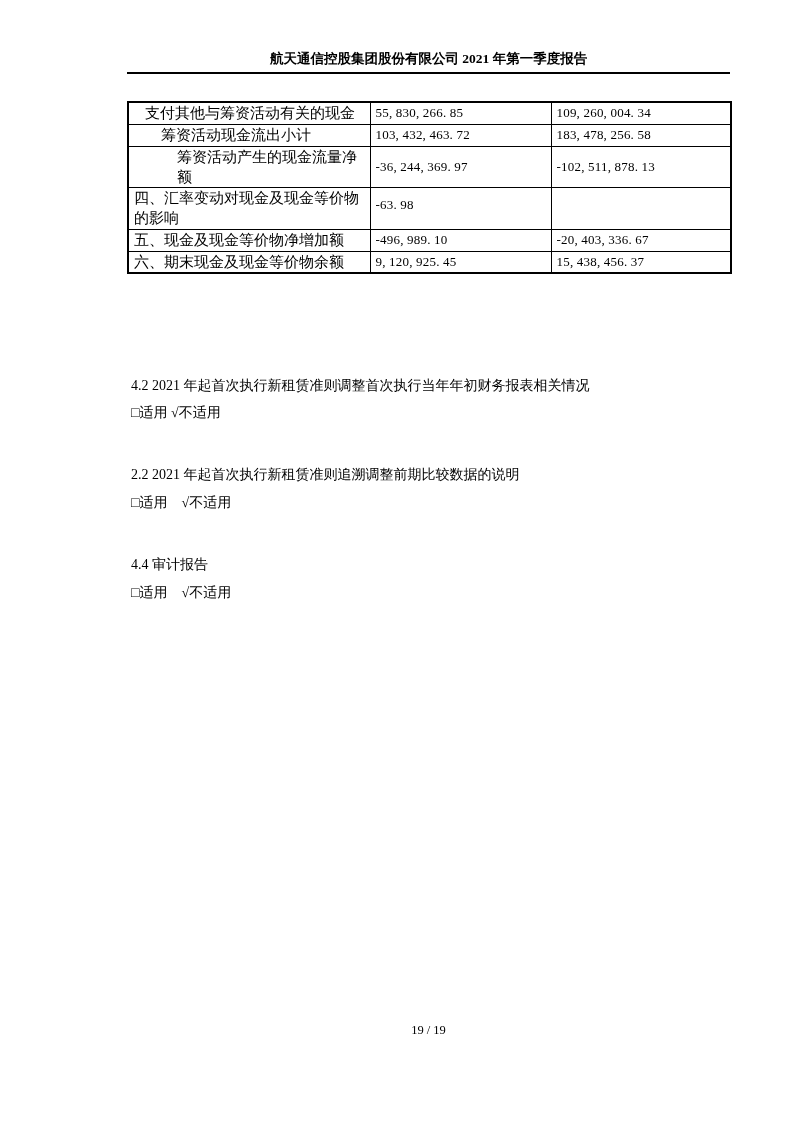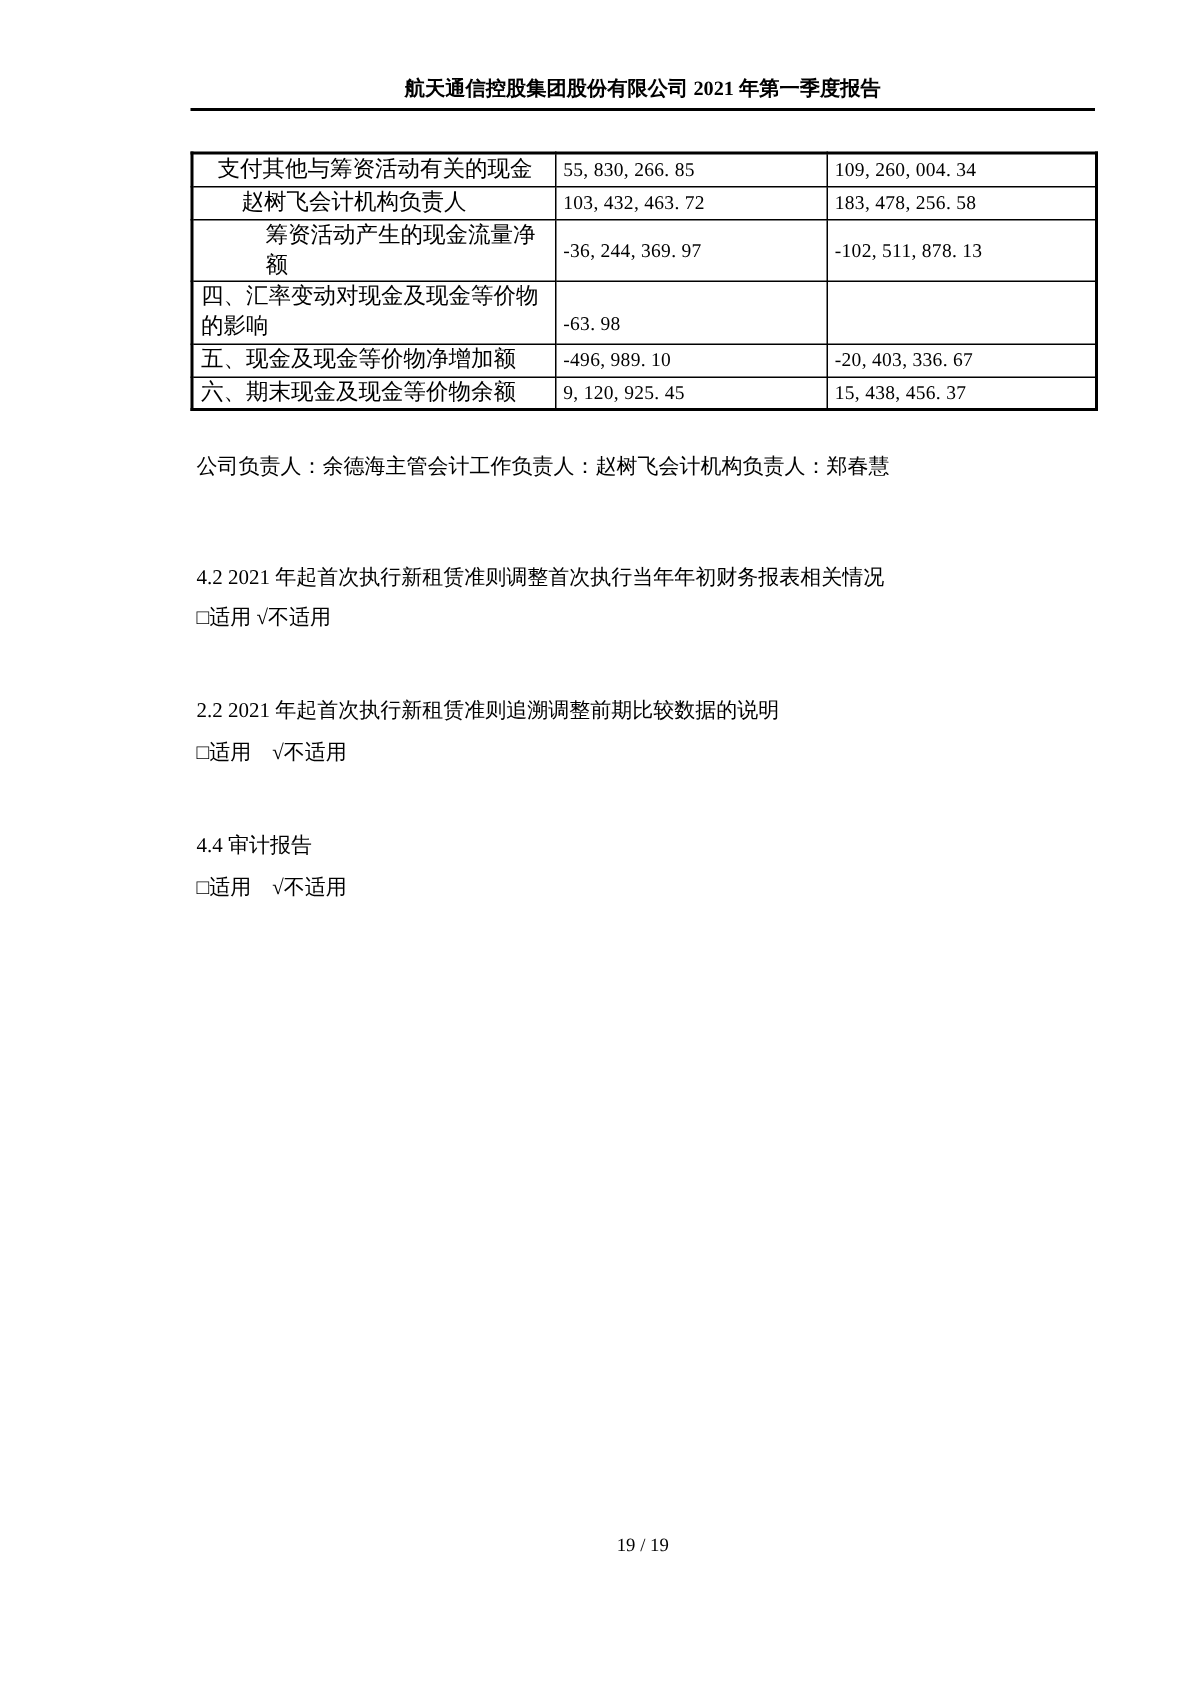--- a/index.html
+++ b/index.html
@@ -32,21 +32,21 @@
     padding:0 4px 0 5px;
     vertical-align:middle;
     overflow:hidden;
   }
   .fin-table tr { height:22px; }
   .fin-table tr.tall { height:42px; }
   .fin-table td.num {
     font-size:13px; text-align:left; padding-right:8px;
     letter-spacing:0.2px;
   }
-  .fin-table td.top { vertical-align:top; padding-top:18px; }
+  .fin-table td.top { vertical-align:top; padding-top:7px; }
   .bold { font-weight:normal; }
   .ind1 { padding-left:16px !important; }
   .ind2 { padding-left:32px !important; }
   .ind3 { padding-left:48px !important; }
 
   
   .textline {
     position:absolute; left:119px;
     font-size:14px; line-height:18px; white-space:pre;
   }
@@ -70,21 +70,21 @@
       <col style="width:181px">
       <col style="width:180px">
     </colgroup>
     <tbody>
       <tr>
         <td class="ind1">支付其他与筹资活动有关的现金</td>
         <td class="num">55, 830, 266. 85</td>
         <td class="num">109, 260, 004. 34</td>
       </tr>
       <tr>
-        <td class="ind2">赵树飞会计机构负责人</td>
+        <td class="ind2">筹资活动现金流出小计</td>
         <td class="num">103, 432, 463. 72</td>
         <td class="num">183, 478, 256. 58</td>
       </tr>
       <tr>
         <td class="ind3">筹资活动产生的现金流量净额</td>
         <td class="num">-36, 244, 369. 97</td>
         <td class="num">-102, 511, 878. 13</td>
       </tr>
       <tr class="tall">
         <td class="bold">四、汇率变动对现金及现金等价物的影响</td>
@@ -97,21 +97,20 @@
         <td class="num">-20, 403, 336. 67</td>
       </tr>
       <tr>
         <td class="bold">六、期末现金及现金等价物余额</td>
         <td class="num">9, 120, 925. 45</td>
         <td class="num">15, 438, 456. 37</td>
       </tr>
     </tbody>
   </table>
 
-  <div class="textline" style="top:303px">公司负责人：余德海主管会计工作负责人：赵树飞会计机构负责人：郑春慧</div>
 
   <div class="textline" style="top:377px">4.2 2021 年起首次执行新租赁准则调整首次执行当年年初财务报表相关情况</div>
   <div class="textline" style="top:404px">□适用 √不适用</div>
 
   <div class="textline" style="top:466px">2.2 2021 年起首次执行新租赁准则追溯调整前期比较数据的说明</div>
   <div class="textline" style="top:494px">□适用　√不适用</div>
 
   <div class="textline" style="top:556px">4.4 审计报告</div>
   <div class="textline" style="top:584px">□适用　√不适用</div>
 

